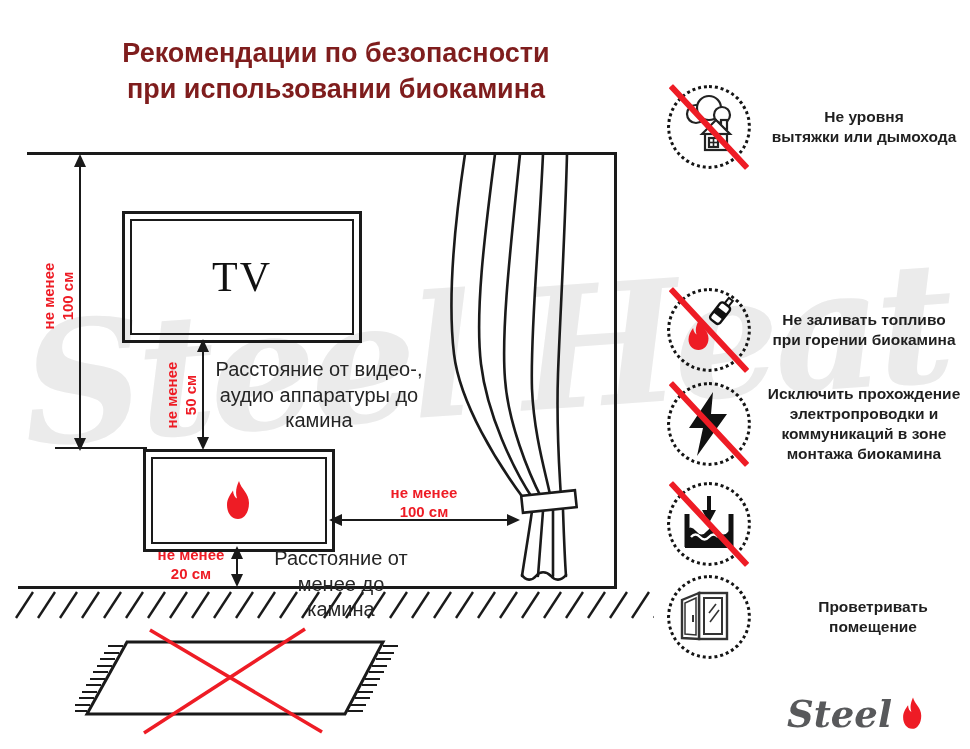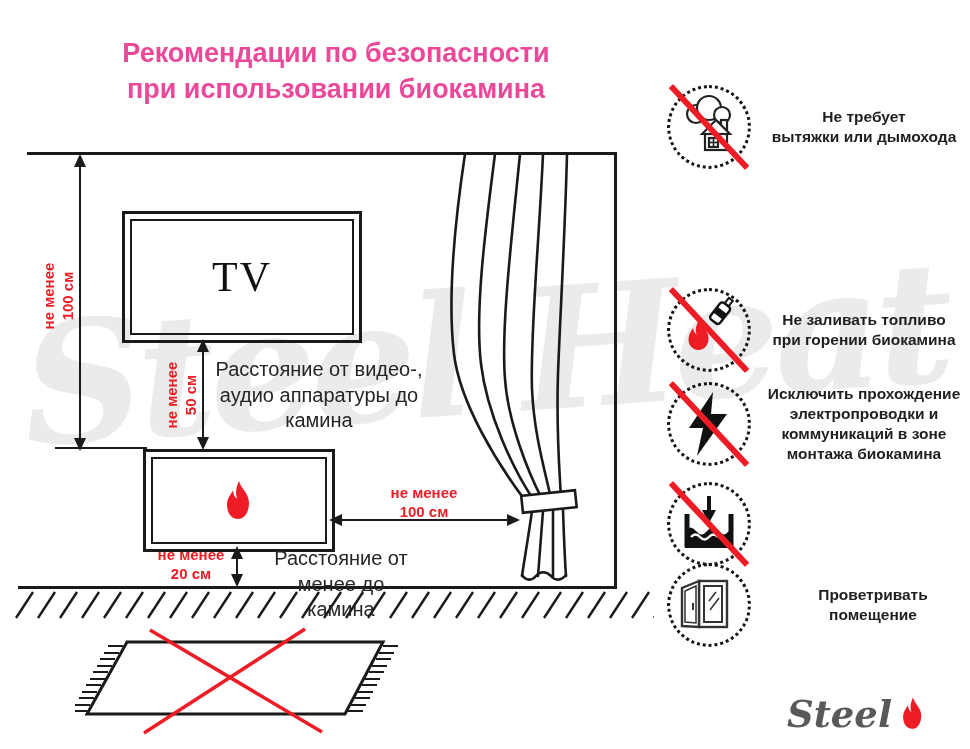--- a/index.html
+++ b/index.html
@@ -7,21 +7,21 @@
          font-family:"Liberation Sans","DejaVu Sans",sans-serif;color:#1a1a1a;}
   .abs{position:absolute;}
   .pre{white-space:pre-line;}
   
   .watermark{position:absolute;left:-25px;top:255px;width:1020px;text-align:center;
     font-family:"DejaVu Serif",serif;font-style:italic;font-weight:bold;
     font-size:168px;letter-spacing:-6px;color:#ebebeb;white-space:nowrap;
     transform:rotate(-4deg);}
   
   .title{left:30px;top:36px;width:612px;text-align:center;font-size:27px;
-    font-weight:bold;line-height:1.32;color:#ec4899;}
+    font-weight:bold;line-height:1.32;color:#7f1d1d;}
   
   .line{background:#1a1a1a;}
   
   .arr{background:#1a1a1a;}
   .av::before{content:"";position:absolute;top:-2px;left:-5px;width:0;height:0;
     border:6px solid transparent;border-top:none;border-bottom:13px solid #1a1a1a;}
   .av::after{content:"";position:absolute;bottom:-2px;left:-5px;width:0;height:0;
     border:6px solid transparent;border-bottom:none;border-top:13px solid #1a1a1a;}
   .ah::before{content:"";position:absolute;left:-2px;top:-5px;width:0;height:0;
     border:6px solid transparent;border-left:none;border-right:13px solid #1a1a1a;}
@@ -173,21 +173,21 @@
           <rect x="52" y="33" width="6" height="9"></rect>
           <polygon points="33,47 47,33 61,47"></polygon>
           <rect x="36" y="47" width="22" height="16"></rect>
           <rect x="40" y="51" width="9" height="9"></rect>
         </g>
         <line x1="44.5" y1="51" x2="44.5" y2="60" stroke="#222" stroke-width="1.6"></line>
         <line x1="40" y1="55.5" x2="49" y2="55.5" stroke="#222" stroke-width="1.6"></line>
       </svg>
       <div class="cross"></div>
     </div>
-    <div class="rule-label pre">Не требует
+    <div class="rule-label pre">Не уровня
 вытяжки или дымохода</div>
   </div>
 
 
   <div class="rule" style="top:287px;">
     <div class="rule-icon">
       <div class="rule-circle"></div>
       <svg width="80" height="80" viewBox="0 0 80 80">
         <g transform="translate(52,22) rotate(38)">
           <rect x="-2.5" y="-16" width="5" height="7" fill="#fff" stroke="#111" stroke-width="2"></rect>
@@ -224,21 +224,21 @@
         <line x1="62" y1="30" x2="62" y2="63" stroke="#111" stroke-width="5"></line>
         <path d="M16 47 q5.5 -7 11 0 t11 0 t11 0 t11 0 L60 47 L64 64 L16 64 Z" fill="#111"></path>
         <path d="M22 53 q4.5 -5 9 0 t9 0 t9 0" fill="none" stroke="#fff" stroke-width="2.4"></path>
         <line x1="40" y1="12" x2="40" y2="28" stroke="#111" stroke-width="4"></line>
         <polygon points="33,26 47,26 40,39" fill="#111"></polygon>
       </svg>
       <div class="cross"></div>
     </div>
   </div>
 
-  <div class="rule" style="top:562px;gap:28px;">
+  <div class="rule" style="top:574px;gap:28px;">
     <div class="rule-icon">
       <div class="rule-circle"></div>
       <svg width="80" height="80" viewBox="0 0 80 80">
         <rect x="30" y="16" width="28" height="46" fill="#fff" stroke="#333" stroke-width="2.4"></rect>
         <rect x="35" y="21" width="18" height="36" fill="#fff" stroke="#333" stroke-width="2"></rect>
         <line x1="40" y1="36" x2="47" y2="27" stroke="#333" stroke-width="1.6"></line>
         <line x1="41" y1="45" x2="50" y2="33" stroke="#333" stroke-width="1.6"></line>
         <polygon points="30,16 13,23 13,61 30,62" fill="#fff" stroke="#333" stroke-width="2.4"></polygon>
         <polygon points="27,21 16,26 16,57 27,58" fill="none" stroke="#333" stroke-width="1.5"></polygon>
         <line x1="24" y1="38" x2="24" y2="45" stroke="#333" stroke-width="2"></line>

